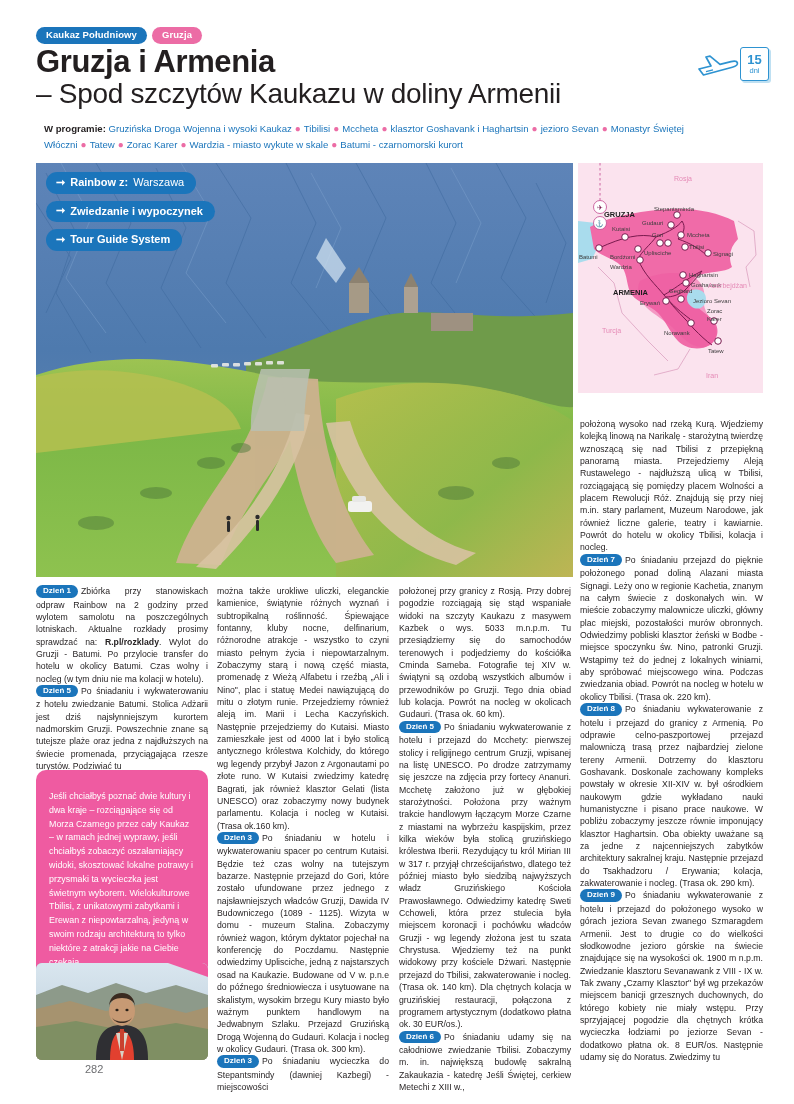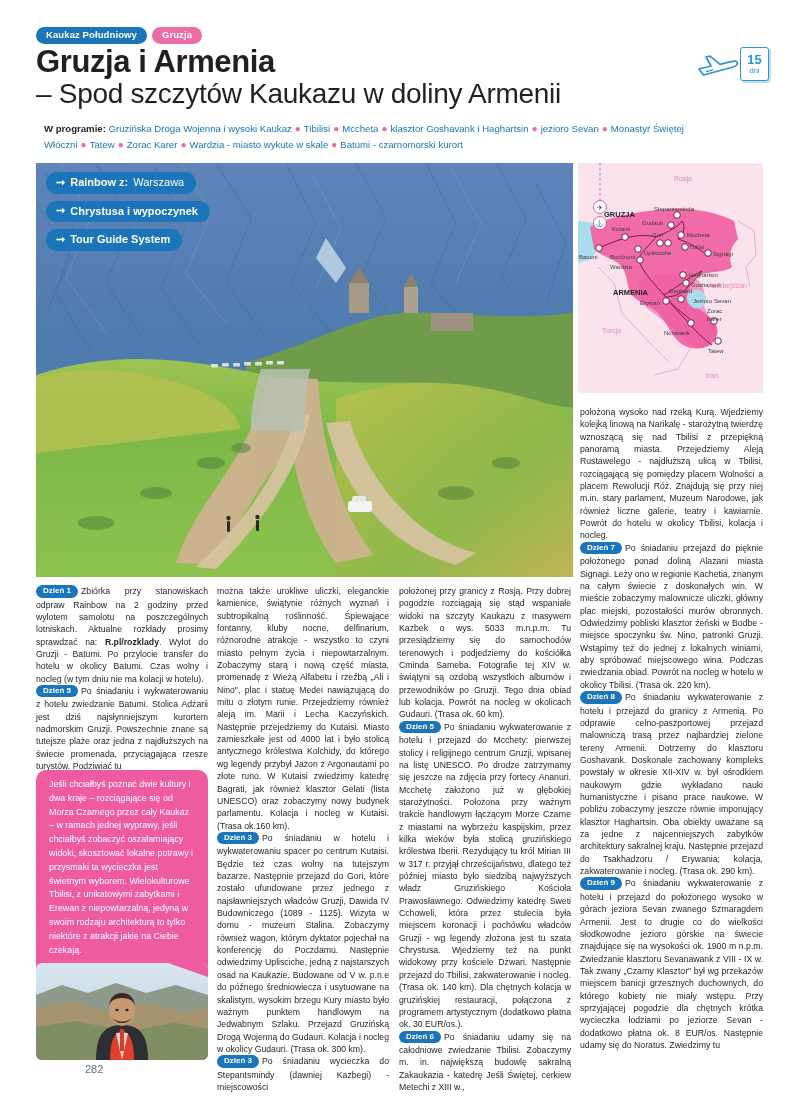--- a/index.html
+++ b/index.html
@@ -76,35 +76,35 @@
     background:#fbe3ee;overflow:hidden;
   }
   .mapbox svg{display:block;}
 
   
   .col{position:absolute;width:172px;font-size:8.7px;line-height:1.42;color:#231f20;text-align:justify;}
   .col p{margin:0;}
   #col1{left:36px;top:585px;}
   #col2{left:217px;top:585px;}
   #col3{left:399px;top:585px;}
-  #col4{left:580px;top:406px;width:183px;}
+  #col4{left:580px;top:418px;width:183px;}
 
   .daychip{
     display:inline-block;background:#1b75bb;color:#fff;
     border-radius:7px;font-size:8px;font-weight:bold;
     padding:2px 7px 2.5px 7px;line-height:1;margin-right:3px;
     position:relative;top:-1px;white-space:nowrap;
   }
   b.hl{font-weight:bold;color:#231f20;}
 
   
   .quote{
     position:absolute;left:36px;top:770px;width:172px;
     background:#ef5ba1;border-radius:10px;
-    padding:8px 13px 16px 13px;box-sizing:border-box;
+    padding:20px 13px 16px 13px;box-sizing:border-box;
     color:#ffffff;font-size:8.9px;line-height:1.55;
   }
   .quote .qtext{margin:0 0 9px 0;}
   .quote .qname{font-weight:bold;font-size:9.2px;line-height:1.3;}
   .quote .qrole{font-weight:bold;font-size:8.3px;line-height:1.3;margin-top:1px;}
 
   .pilotphoto{
     position:absolute;left:36px;top:963px;width:172px;height:97px;
     border-radius:6px;overflow:hidden;background:#9fb3c4;
   }
@@ -248,21 +248,21 @@
   </div>
 
   <div class="pills">
     <div class="pill">
       <span class="arrow">➞</span>
       <span>Rainbow z:</span>
       <span class="lightv">Warszawa</span>
     </div>
     <div class="pill">
       <span class="arrow">➞</span>
-      <span>Chrystusa i wypoczynek</span>
+      <span>Zwiedzanie i wypoczynek</span>
     </div>
     <div class="pill">
       <span class="arrow">➞</span>
       <span>Tour Guide System</span>
     </div>
   </div>
 
   <div class="mapbox">
     <svg width="185" height="230" viewBox="0 0 185 230">
       <rect x="0" y="0" width="185" height="230" fill="#fbe3ee"></rect>

